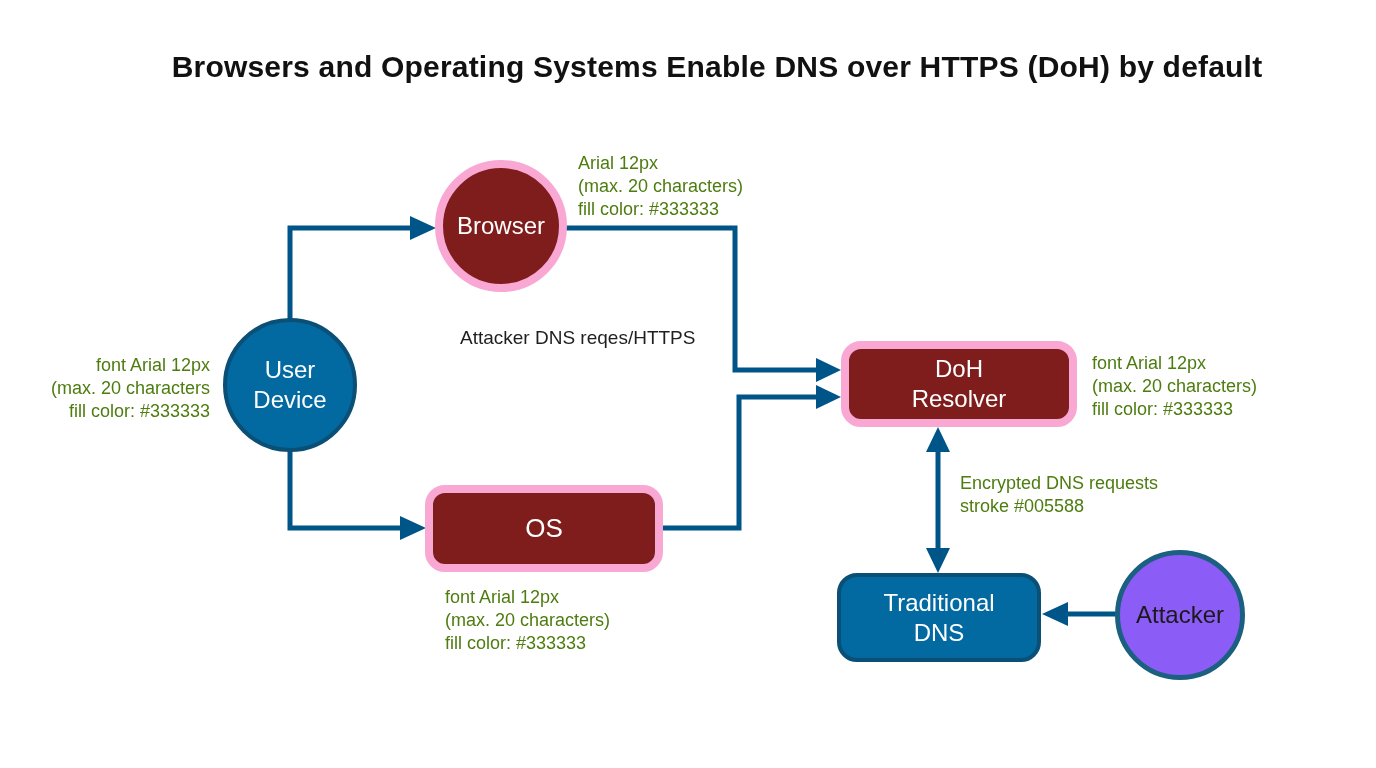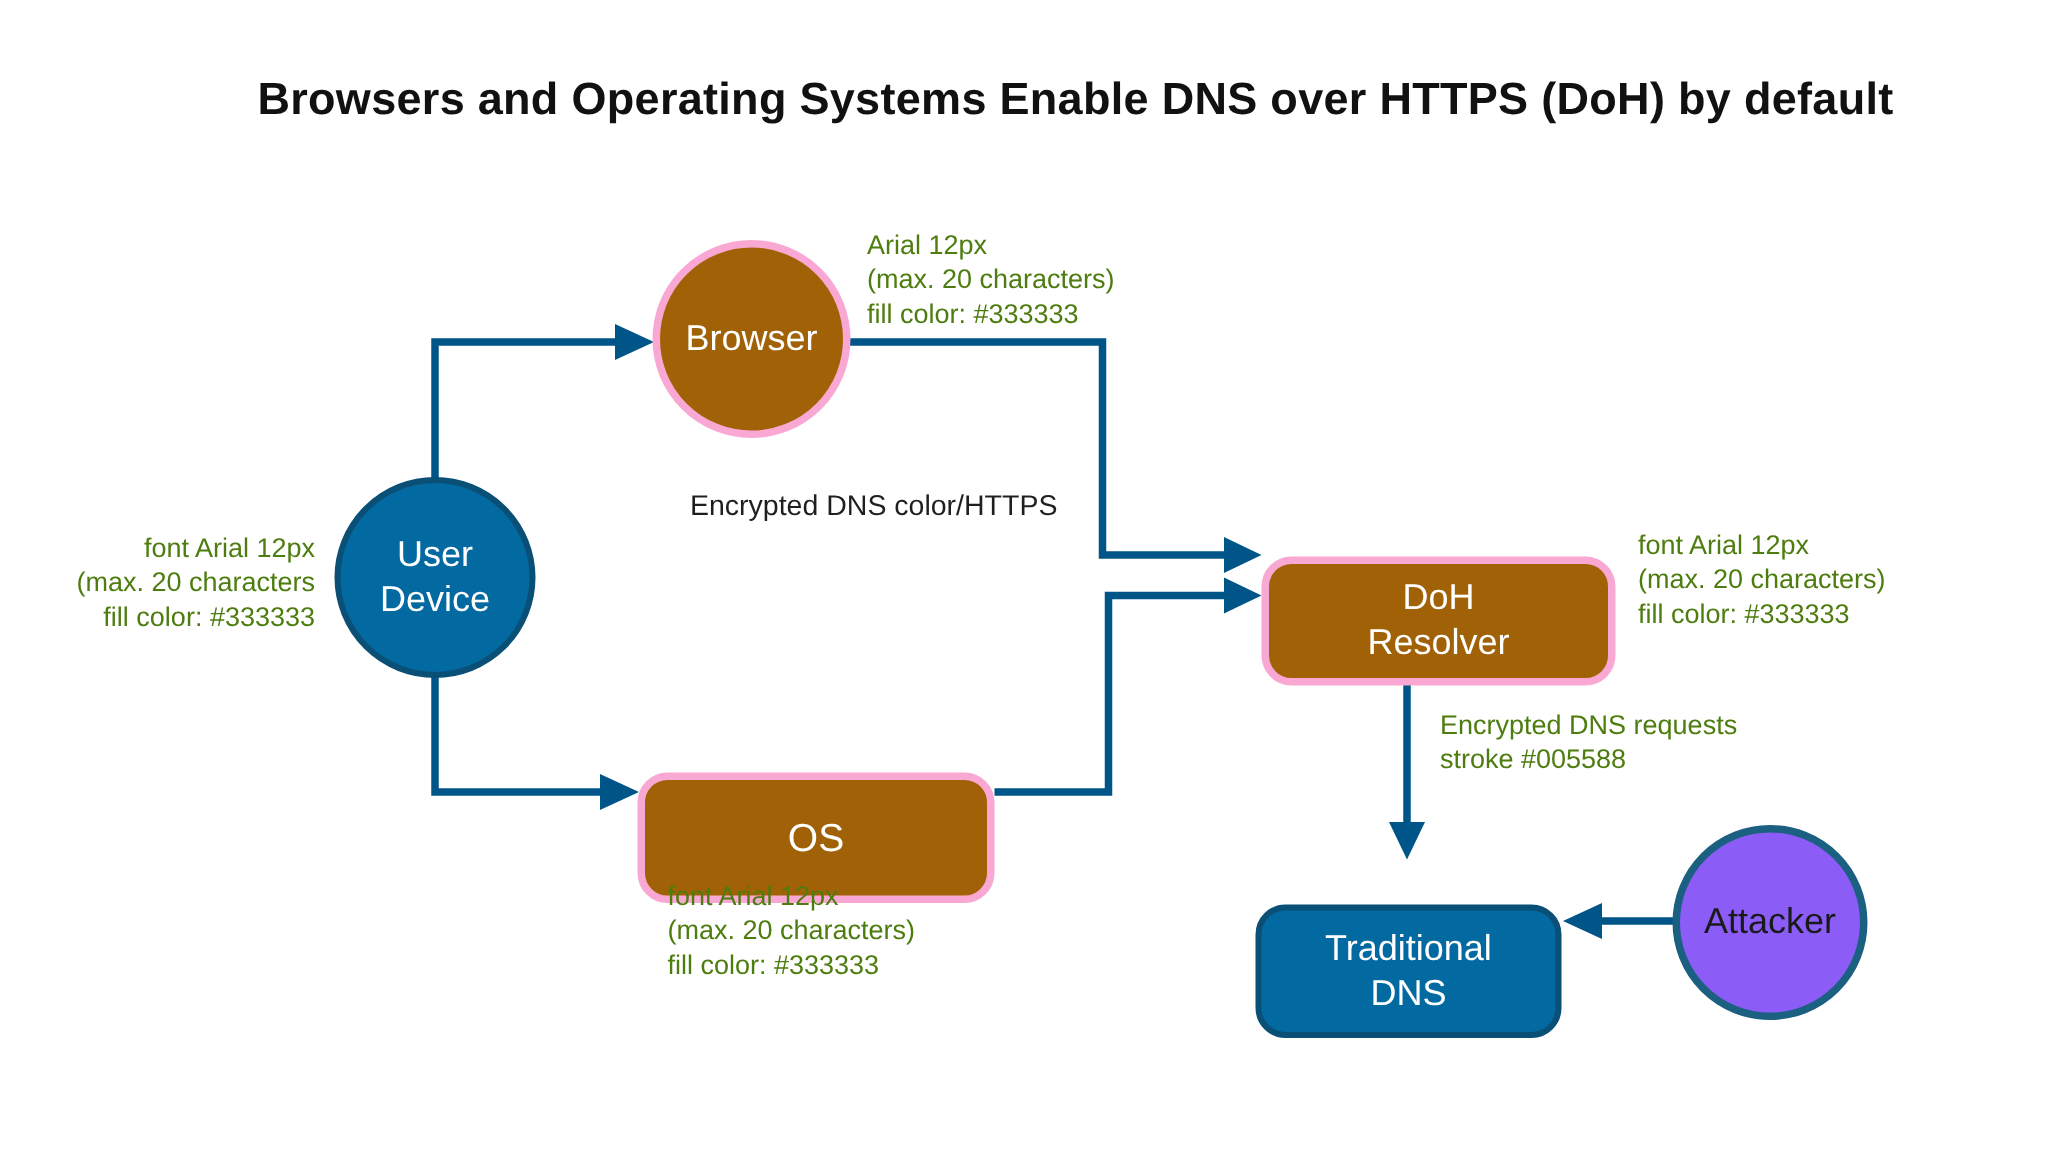--- a/index.html
+++ b/index.html
@@ -13,24 +13,24 @@
   }
   svg.connectors{position:absolute;left:0;top:0;width:1376px;height:768px;}
   .edge{stroke:#005588;stroke-width:5;fill:none;}
   .arrowhead{fill:#005588;stroke:none;}
   .node{
     position:absolute;display:flex;flex-direction:column;align-items:center;
     justify-content:center;text-align:center;color:#ffffff;box-sizing:border-box;
   }
   .node .nl{line-height:30px;font-size:24px;}
   .circle{border-radius:50%;}
-  .green{background:#a16207;border:5px solid #f9a8d4;}
+  .green{background:#7f1d1d;border:8px solid #f9a8d4;}
   .blue{background:#0369a1;border:4px solid #0a4f76;}
   .orange{background:#8b5cf6;border:5px solid #1b6080;color:#1a1a1a;}
-  .box{border-radius:20px;margin-top:30px;}
+  .box{border-radius:20px;}
   .node-user{left:223px;top:318px;width:134px;height:134px;}
   .node-browser{left:435px;top:160px;width:132px;height:132px;}
   .node-os{left:425px;top:485px;width:238px;height:87px;font-size:26px;align-items:center;}
   .node-doh{left:841px;top:341px;width:236px;height:86px;}
   .node-trad{left:837px;top:573px;width:204px;height:89px;}
   .node-attacker{left:1115px;top:550px;width:130px;height:130px;font-size:24px;}
   .note{
     position:absolute;font-size:18px;line-height:23px;color:#4d7c0f;white-space:nowrap;
   }
   .note-browser{left:578px;top:152px;}
@@ -101,21 +101,21 @@
     <div>(max. 20 characters)</div>
     <div>fill color: #333333</div>
   </div>
 
   <div class="note note-user">
     <div>font Arial 12px</div>
     <div>(max. 20 characters</div>
     <div>fill color: #333333</div>
   </div>
 
-  <div class="label-https">Encrypted DNS color/HTTPS</div>
+  <div class="label-https">Attacker DNS reqes/HTTPS</div>
 
   <div class="note note-doh">
     <div>font Arial 12px</div>
     <div>(max. 20 characters)</div>
     <div>fill color: #333333</div>
   </div>
 
   <div class="note note-encreq">
     <div>Encrypted DNS requests</div>
     <div>stroke #005588</div>

